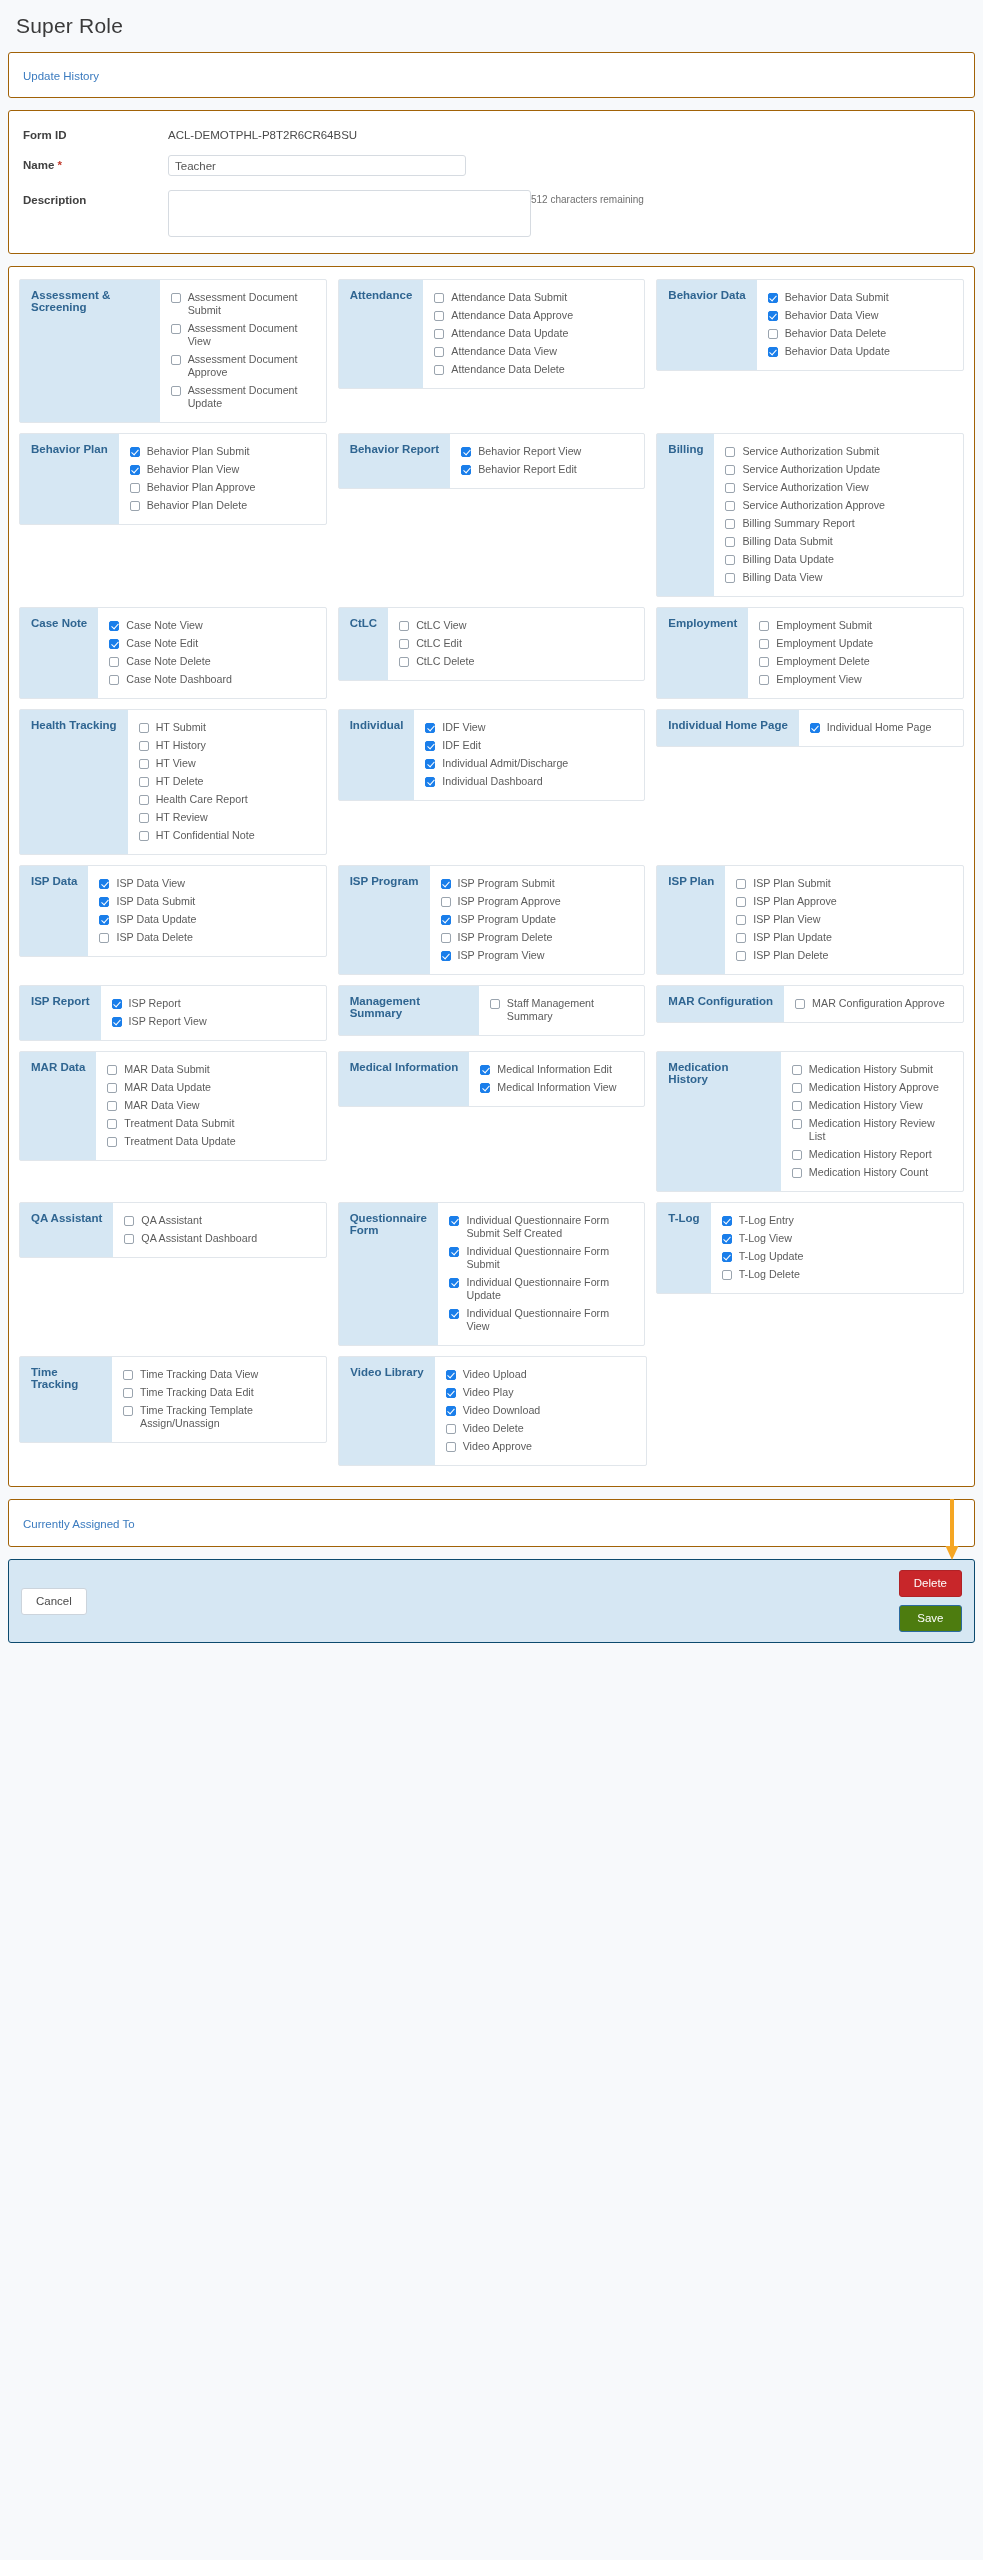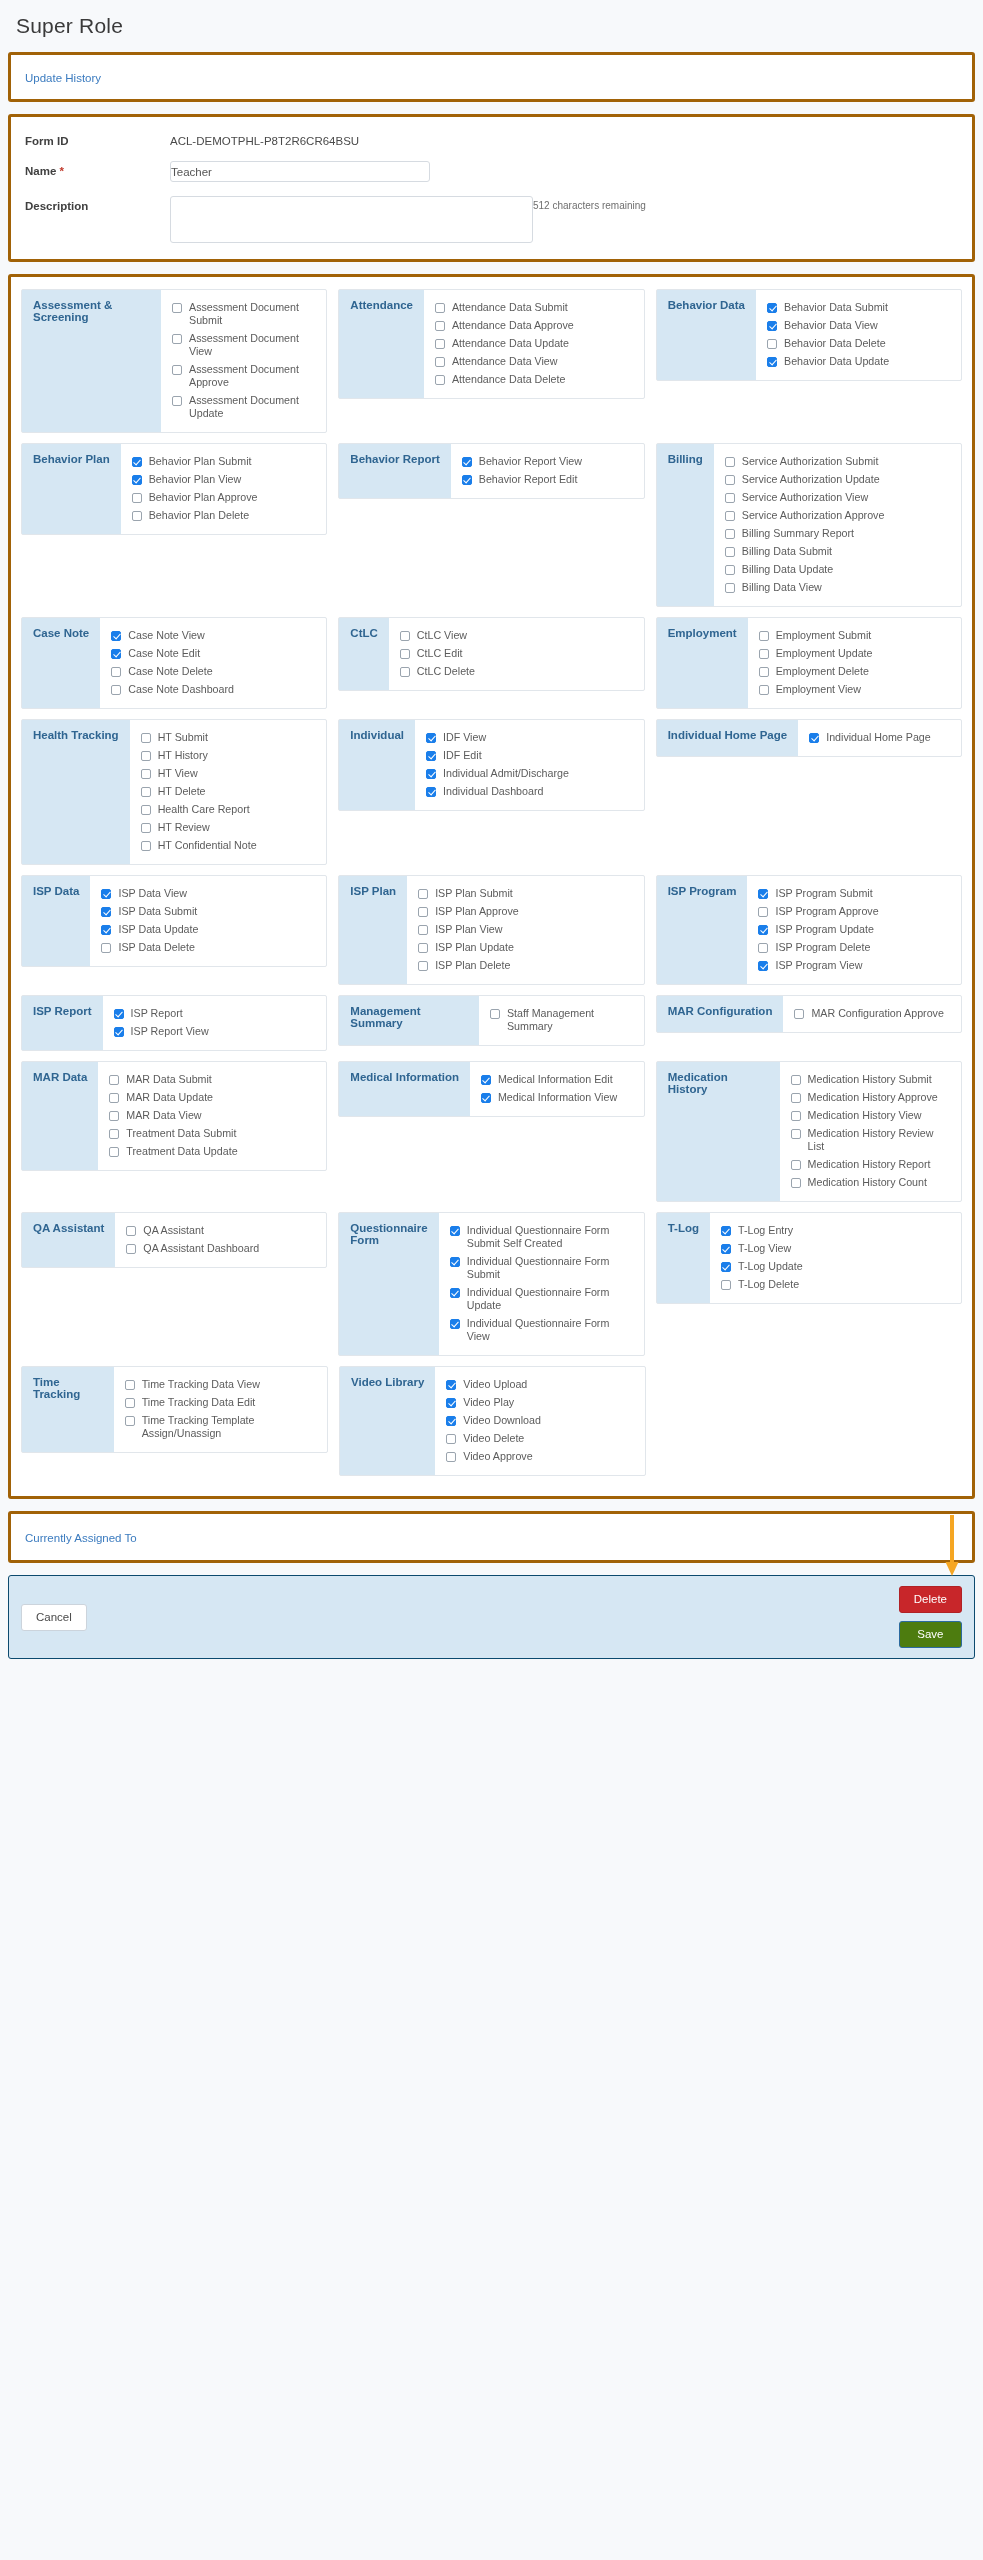--- a/index.html
+++ b/index.html
@@ -14,21 +14,21 @@
   .page-title {
     font-size: 21px;
     font-weight: 400;
     color: #3a3a3a;
     padding: 14px 16px 14px 16px;
     letter-spacing: 0.2px;
   }
 
   .panel {
     background: #fff;
-    border: 3px solid #a16207;
+    border: 1px solid #a16207;
     border-radius: 3px;
     margin: 0 8px 12px 8px;
   }
 
   .history-bar {
     padding: 13px 14px;
   }
   .link-blue {
     color: #3b7bbf;
     font-size: 11.5px;
@@ -51,28 +51,28 @@
     color: #404040;
     padding-top: 4px;
   }
   .req { color: #c0392b; font-weight: bold; }
   .form-value {
     font-size: 11.5px;
     color: #4a4a4a;
     padding-top: 4px;
   }
   .text-input {
-    width: 260px;
+    width: 298px;
     height: 21px;
     border: 1px solid #d6dbe1;
     border-radius: 3px;
     font-size: 11.5px;
     font-family: "Liberation Sans", sans-serif;
     color: #555;
-    padding: 2px 0;
+    padding: 2px 6px;
     background: #fff;
   }
   .textarea-wrap { display: flex; flex-direction: row; }
   .text-area {
     width: 363px;
     height: 47px;
     border: 1px solid #d6dbe1;
     border-radius: 3px;
     font-size: 11.5px;
     font-family: "Liberation Sans", sans-serif;
@@ -518,20 +518,45 @@
               <span class="cb on"></span>
               <span class="perm-label">ISP Data Update</span>
             </label>
             <label class="perm-item">
               <span class="cb"></span>
               <span class="perm-label">ISP Data Delete</span>
             </label>
           </div>
         </div>
         <div class="perm-card">
+          <div class="perm-head">ISP Program</div>
+          <div class="perm-body">
+            <label class="perm-item">
+              <span class="cb on"></span>
+              <span class="perm-label">ISP Program Submit</span>
+            </label>
+            <label class="perm-item">
+              <span class="cb"></span>
+              <span class="perm-label">ISP Program Approve</span>
+            </label>
+            <label class="perm-item">
+              <span class="cb on"></span>
+              <span class="perm-label">ISP Program Update</span>
+            </label>
+            <label class="perm-item">
+              <span class="cb"></span>
+              <span class="perm-label">ISP Program Delete</span>
+            </label>
+            <label class="perm-item">
+              <span class="cb on"></span>
+              <span class="perm-label">ISP Program View</span>
+            </label>
+          </div>
+        </div>
+        <div class="perm-card">
           <div class="perm-head">ISP Plan</div>
           <div class="perm-body">
             <label class="perm-item">
               <span class="cb"></span>
               <span class="perm-label">ISP Plan Submit</span>
             </label>
             <label class="perm-item">
               <span class="cb"></span>
               <span class="perm-label">ISP Plan Approve</span>
             </label>
@@ -539,45 +564,20 @@
               <span class="cb"></span>
               <span class="perm-label">ISP Plan View</span>
             </label>
             <label class="perm-item">
               <span class="cb"></span>
               <span class="perm-label">ISP Plan Update</span>
             </label>
             <label class="perm-item">
               <span class="cb"></span>
               <span class="perm-label">ISP Plan Delete</span>
-            </label>
-          </div>
-        </div>
-        <div class="perm-card">
-          <div class="perm-head">ISP Program</div>
-          <div class="perm-body">
-            <label class="perm-item">
-              <span class="cb on"></span>
-              <span class="perm-label">ISP Program Submit</span>
-            </label>
-            <label class="perm-item">
-              <span class="cb"></span>
-              <span class="perm-label">ISP Program Approve</span>
-            </label>
-            <label class="perm-item">
-              <span class="cb on"></span>
-              <span class="perm-label">ISP Program Update</span>
-            </label>
-            <label class="perm-item">
-              <span class="cb"></span>
-              <span class="perm-label">ISP Program Delete</span>
-            </label>
-            <label class="perm-item">
-              <span class="cb on"></span>
-              <span class="perm-label">ISP Program View</span>
             </label>
           </div>
         </div>
       </div>
       <div class="perm-row">
         <div class="perm-card">
           <div class="perm-head">ISP Report</div>
           <div class="perm-body">
             <label class="perm-item">
               <span class="cb on"></span>

